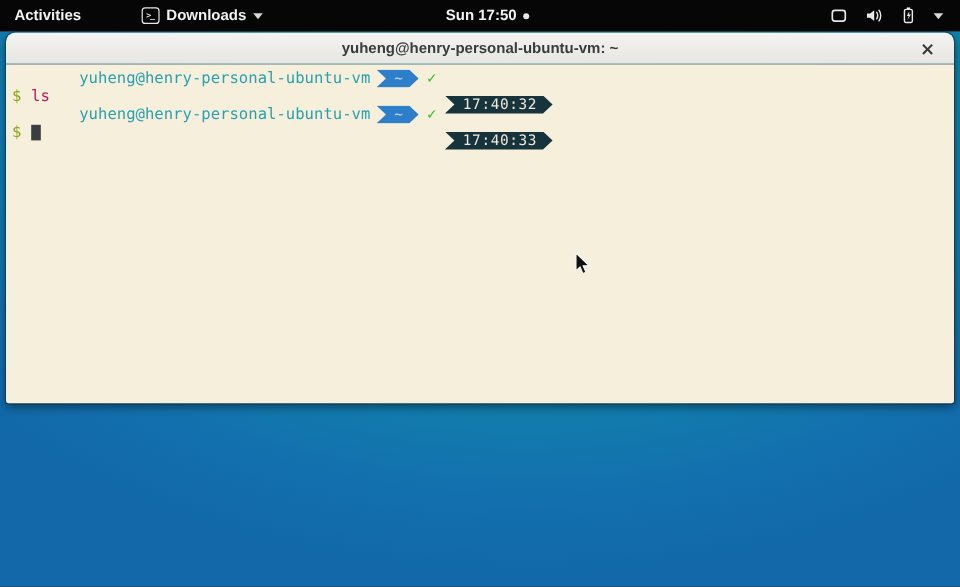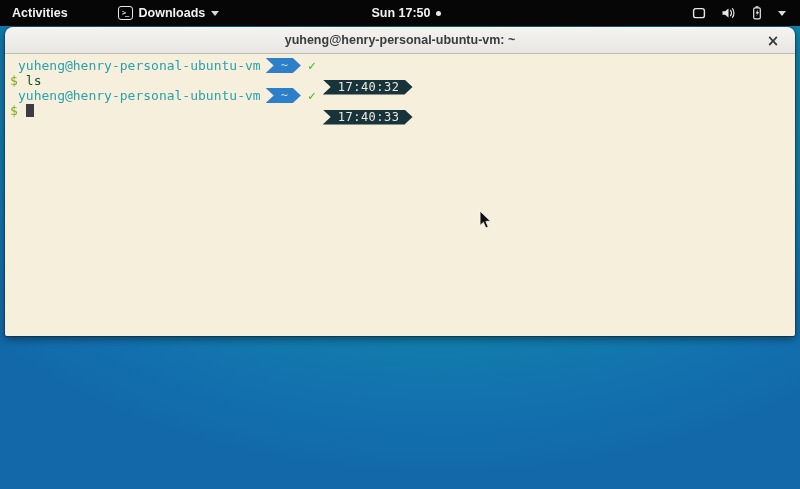--- a/index.html
+++ b/index.html
@@ -88,32 +88,32 @@
   .content {
     height: 359px;
     background: #f6efdb;
     font-family: "DejaVu Sans Mono", "Liberation Mono", monospace;
     font-size: 13px;
     padding: 4px 5px 0 5px;
     color: #333;
   }
   .line { height: 15px; line-height: 15px; white-space: pre; display: flex; align-items: center; }
   .prompt-line { padding-left: 8px; }
-  .userhost { color: #2aa1ae; }
+  .userhost { color: #2aa1ae; margin-left: 48px; }
   .pl-seg {
     display: inline-flex; align-items: center; height: 15px;
     padding: 0 13px 0 15px; margin-left: 5px;
     clip-path: polygon(0 0, calc(100% - 8px) 0, 100% 50%, calc(100% - 8px) 100%, 0 100%, 8px 50%);
     font-size: 12px;
   }
   .pl-blue { background: #2d7fc9; color: #c8ddf1; }
   .pl-dark { background: #17333c; color: #efe9da; margin-left: 7px; letter-spacing: 0.5px; margin-top: 43px; }
   .check { color: #2ec319; font-weight: 700; margin-left: 7px; }
   .dollar { color: #85a81b; }
-  .cmd { color: #14532d; margin-left: 8px; }
+  .cmd { color: #be185d; margin-left: 8px; }
   .listing { display: flex; gap: 15.6px; color: #2aa1ae; }
   .dir { white-space: pre; }
   .block-cursor {
     display: inline-block; width: 8px; height: 13px; background: #3b3e40;
     margin-left: 8px;
   }
 
   
   .mouse { position: absolute; left: 479px; top: 210px; z-index: 50; }
 </style>

